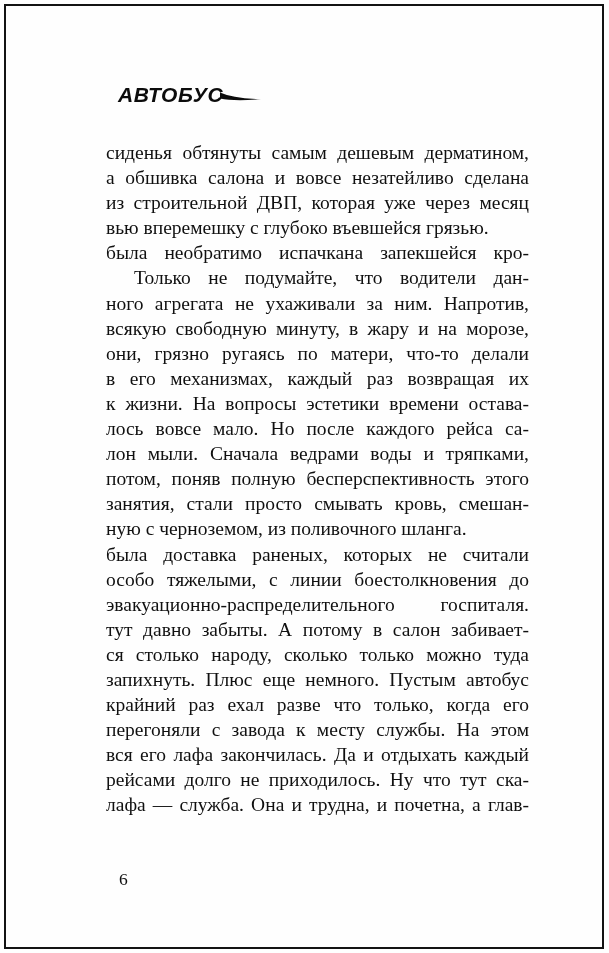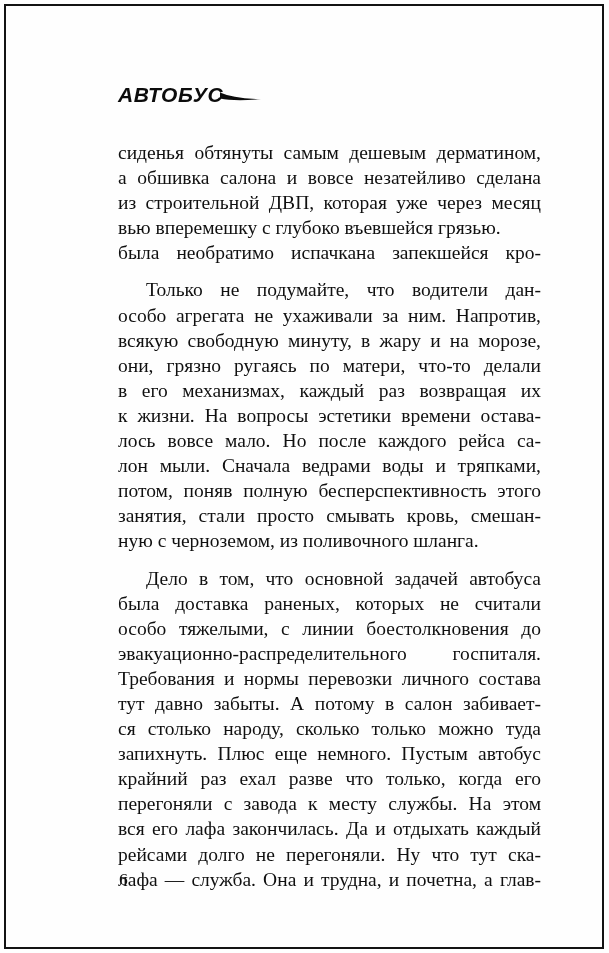--- a/index.html
+++ b/index.html
@@ -37,40 +37,39 @@
     letter-spacing: 0.5px;
     white-space: nowrap;
   }
   .swoosh {
     margin-left: -3px;
     position: relative;
     top: 1px;
   }
   .textblock {
     position: absolute;
-    left: 118px;
+    left: 106px;
     top: 140px;
     width: 423px;
     font-size: 19.5px;
     line-height: 25.1px;
     color: #101010;
     text-rendering: optimizeLegibility;
   }
   .line {
     text-align: justify;
     text-align-last: justify;
     white-space: normal;
     overflow: hidden;
   }
   .line.end {
     text-align-last: left;
   }
   .line.indent {
     text-indent: 28px;
-    margin-top: 12px;
   }
   .page-number {
     position: absolute;
     left: 119px;
     top: 869px;
     font-size: 17.5px;
     color: #111111;
   }
 </style>
 </head>
@@ -87,38 +86,36 @@
   </span>
 </div>
 
 <div class="textblock" id="textblock">
     <div class="line">сиденья обтянуты самым дешевым дерматином,</div>
     <div class="line">а обшивка салона и вовсе незатейливо сделана</div>
     <div class="line">из строительной ДВП, которая уже через месяц</div>
     <div class="line end">вью вперемешку с глубоко въевшейся грязью.</div>
     <div class="line">была необратимо испачкана запекшейся кро-</div>
     <div class="line indent">Только не подумайте, что водители дан-</div>
-    <div class="line">особо агрегата не ухаживали за ним. Напротив,</div>
+    <div class="line">ного агрегата не ухаживали за ним. Напротив,</div>
     <div class="line">всякую свободную минуту, в жару и на морозе,</div>
     <div class="line">они, грязно ругаясь по матери, что-то делали</div>
     <div class="line">в его механизмах, каждый раз возвращая их</div>
     <div class="line">к жизни. На вопросы эстетики времени остава-</div>
     <div class="line">лось вовсе мало. Но после каждого рейса са-</div>
     <div class="line">лон мыли. Сначала ведрами воды и тряпками,</div>
     <div class="line">потом, поняв полную бесперспективность этого</div>
     <div class="line">занятия, стали просто смывать кровь, смешан-</div>
     <div class="line end">ную с черноземом, из поливочного шланга.</div>
-    <div class="line indent">Дело в том, что основной задачей автобуса</div>
     <div class="line">была доставка раненых, которых не считали</div>
     <div class="line">особо тяжелыми, с линии боестолкновения до</div>
     <div class="line">эвакуационно-распределительного госпиталя.</div>
-    <div class="line">Требования и нормы перевозки личного состава</div>
     <div class="line">тут давно забыты. А потому в салон забивает-</div>
     <div class="line">ся столько народу, сколько только можно туда</div>
     <div class="line">запихнуть. Плюс еще немного. Пустым автобус</div>
     <div class="line">крайний раз ехал разве что только, когда его</div>
     <div class="line">перегоняли с завода к месту службы. На этом</div>
     <div class="line">вся его лафа закончилась. Да и отдыхать каждый</div>
-    <div class="line">рейсами долго не перегоняли. Ну что тут ска-</div>
+    <div class="line">рейсами долго не приходилось. Ну что тут ска-</div>
     <div class="line">лафа — служба. Она и трудна, и почетна, а глав-</div>
   </div>
 
 <div class="page-number">6</div>
 
 </body></html>

